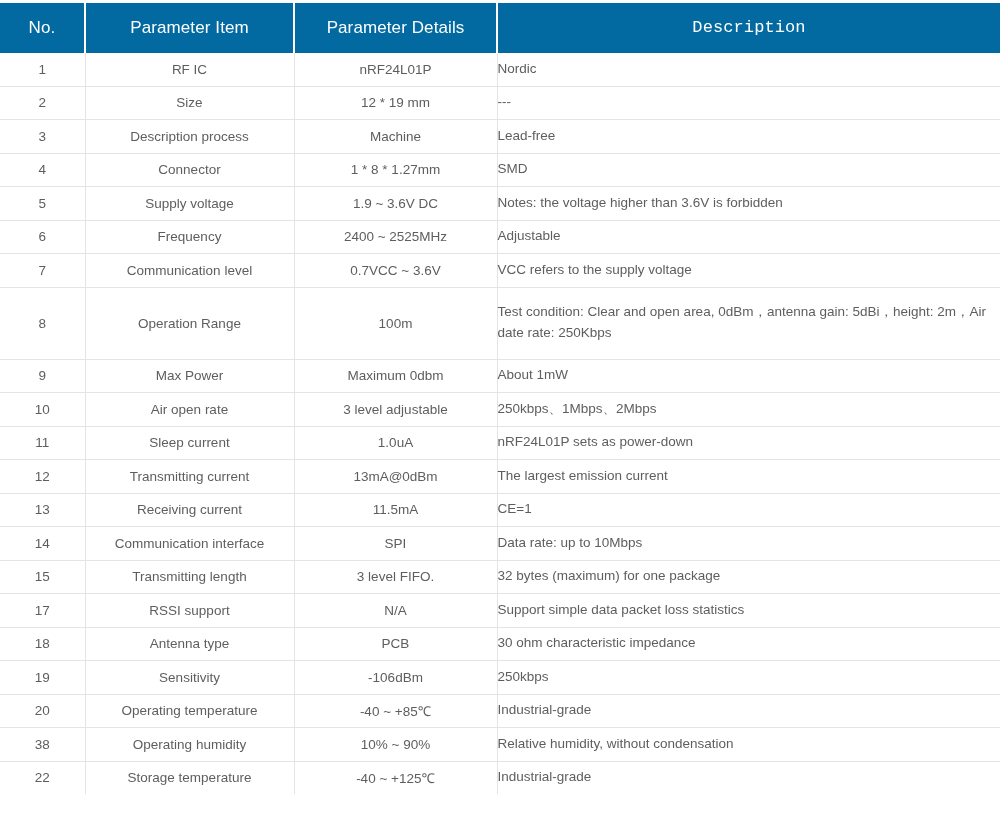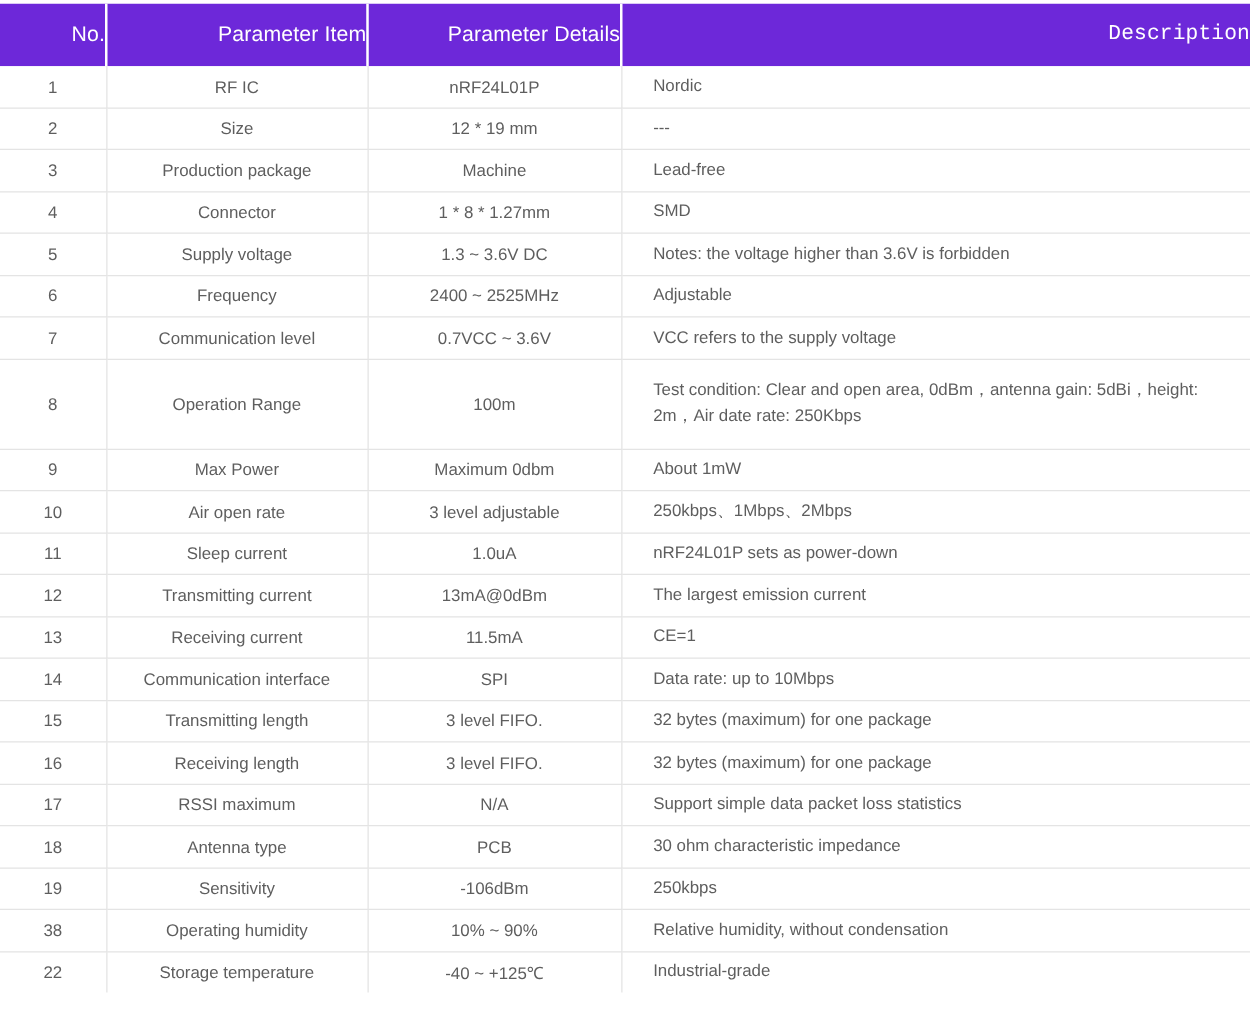--- a/index.html
+++ b/index.html
@@ -27,28 +27,28 @@
     table-layout: fixed;
   }
 
   
   col.c-no    { width: 85px; }
   col.c-item  { width: 209px; }
   col.c-det   { width: 203px; }
   col.c-desc  { width: 503px; }
 
   thead th {
-    background: #6d28d9;
+    background: #0369a1;
     color: #ffffff;
     font-weight: normal;
     font-size: 17px;
     height: 50px;
     line-height: 50px;
     padding: 0;
-    text-align: right;
+    text-align: center;
     border-right: 2px solid #ffffff;
     vertical-align: middle;
     letter-spacing: 0.1px;
   }
   thead th:last-child {
     border-right: none;
     font-family: Liberation Mono, monospace;
   }
 
   tbody td {
@@ -68,21 +68,20 @@
     border-bottom: none;
   }
 
   td.col-no,
   td.col-item,
   td.col-det {
     text-align: center;
   }
   td.col-desc {
     text-align: left;
-    padding-left: 25px;
     padding-right: 12px;
     line-height: 1.55;
   }
   tr.tall td {
     height: 67px;
   }
   tr.tall td.col-desc {
     padding-top: 2px;
     padding-bottom: 2px;
   }
@@ -114,34 +113,34 @@
           <td class="col-desc">Nordic</td>
         </tr>
         <tr>
           <td class="col-no">2</td>
           <td class="col-item">Size</td>
           <td class="col-det">12 * 19 mm</td>
           <td class="col-desc">---</td>
         </tr>
         <tr>
           <td class="col-no">3</td>
-          <td class="col-item">Production package</td>
+          <td class="col-item">Description process</td>
           <td class="col-det">Machine</td>
           <td class="col-desc">Lead-free</td>
         </tr>
         <tr>
           <td class="col-no">4</td>
           <td class="col-item">Connector</td>
           <td class="col-det">1 * 8 * 1.27mm</td>
           <td class="col-desc">SMD</td>
         </tr>
         <tr>
           <td class="col-no">5</td>
           <td class="col-item">Supply voltage</td>
-          <td class="col-det">1.3 ~ 3.6V DC</td>
+          <td class="col-det">1.9 ~ 3.6V DC</td>
           <td class="col-desc">Notes: the voltage higher than 3.6V is forbidden</td>
         </tr>
         <tr>
           <td class="col-no">6</td>
           <td class="col-item">Frequency</td>
           <td class="col-det">2400 ~ 2525MHz</td>
           <td class="col-desc">Adjustable</td>
         </tr>
         <tr>
           <td class="col-no">7</td>
@@ -191,44 +190,44 @@
           <td class="col-det">SPI</td>
           <td class="col-desc">Data rate: up to 10Mbps</td>
         </tr>
         <tr>
           <td class="col-no">15</td>
           <td class="col-item">Transmitting length</td>
           <td class="col-det">3 level FIFO.</td>
           <td class="col-desc">32 bytes (maximum) for one package</td>
         </tr>
         <tr>
-          <td class="col-no">16</td>
-          <td class="col-item">Receiving length</td>
-          <td class="col-det">3 level FIFO.</td>
-          <td class="col-desc">32 bytes (maximum) for one package</td>
-        </tr>
-        <tr>
           <td class="col-no">17</td>
-          <td class="col-item">RSSI maximum</td>
+          <td class="col-item">RSSI support</td>
           <td class="col-det">N/A</td>
           <td class="col-desc">Support simple data packet loss statistics</td>
         </tr>
         <tr>
           <td class="col-no">18</td>
           <td class="col-item">Antenna type</td>
           <td class="col-det">PCB</td>
           <td class="col-desc">30 ohm characteristic impedance</td>
         </tr>
         <tr>
           <td class="col-no">19</td>
           <td class="col-item">Sensitivity</td>
           <td class="col-det">-106dBm</td>
           <td class="col-desc">250kbps</td>
         </tr>
         <tr>
+          <td class="col-no">20</td>
+          <td class="col-item">Operating temperature</td>
+          <td class="col-det">-40 ~ +85℃</td>
+          <td class="col-desc">Industrial-grade</td>
+        </tr>
+        <tr>
           <td class="col-no">38</td>
           <td class="col-item">Operating humidity</td>
           <td class="col-det">10% ~ 90%</td>
           <td class="col-desc">Relative humidity, without condensation</td>
         </tr>
         <tr>
           <td class="col-no">22</td>
           <td class="col-item">Storage temperature</td>
           <td class="col-det">-40 ~ +125℃</td>
           <td class="col-desc">Industrial-grade</td>

